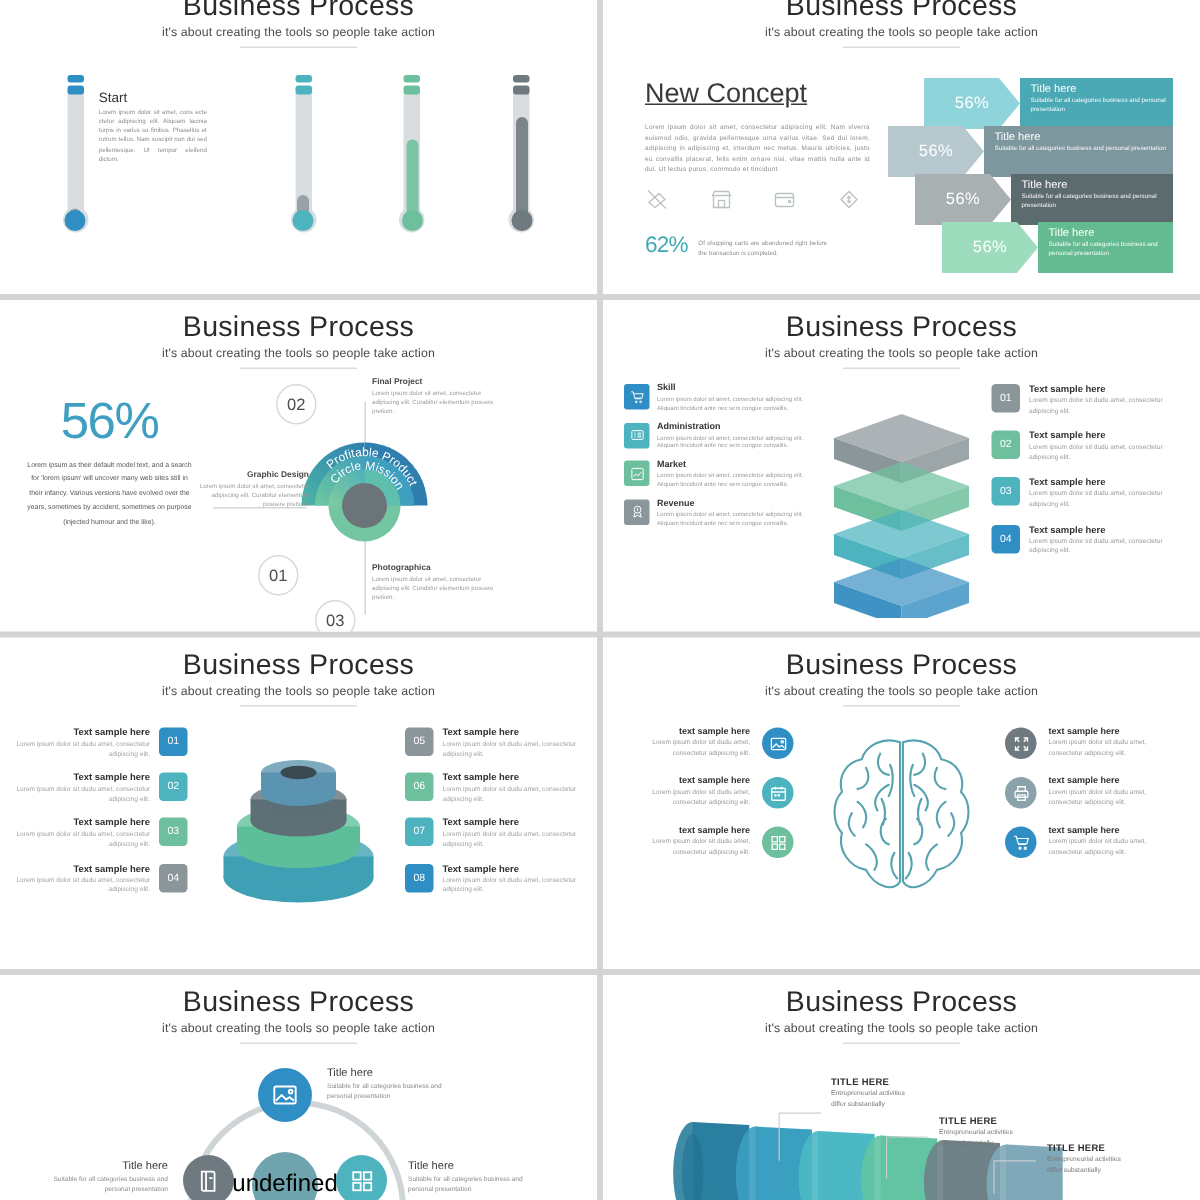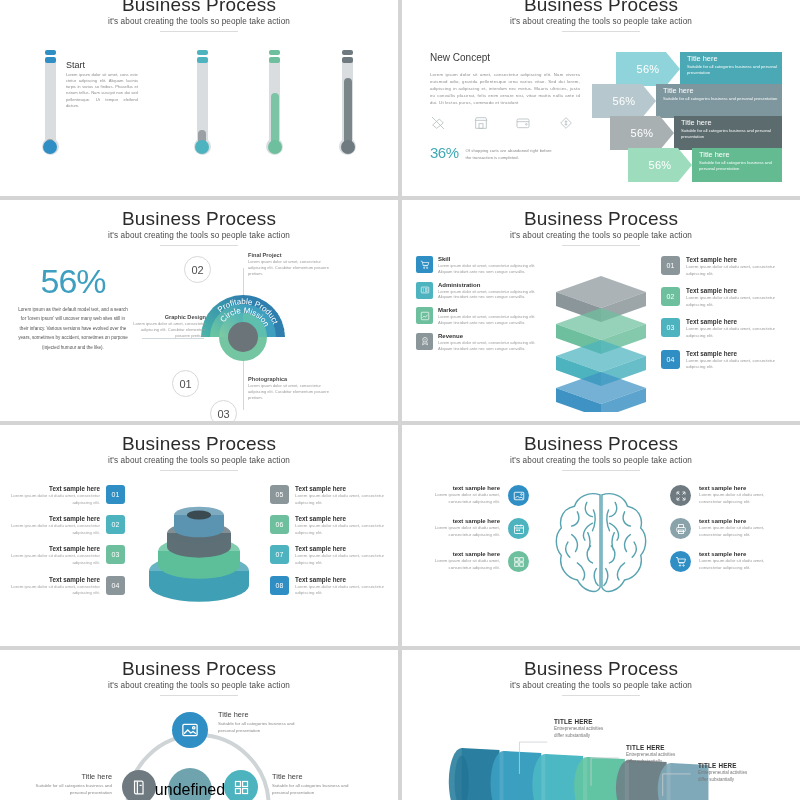--- a/index.html
+++ b/index.html
@@ -60,21 +60,21 @@
   .thermo .bulbfill{position:absolute;left:1.5px;top:89.5px;width:14px;height:14px;border-radius:50%;}
   .thermo .cap1{position:absolute;left:3px;top:0px;width:11px;height:5px;border-radius:2px;}
   .thermo .cap2{position:absolute;left:3px;top:7px;width:11px;height:6px;border-radius:2px;}
   .thermo-txt{margin-left:7px;width:72px;}
   .thermo-txt h4{margin:10px 0 2px 0;font-size:9px;font-weight:400;color:#333;}
   .thermo-txt p{margin:0;font-size:4.1px;line-height:1.5;color:#8d8d8d;text-align:justify;}
 
   
   .nc-wrap{display:flex;padding:6px 10px 0 28px;}
   .nc-left{width:150px;padding-top:14px;}
-  .nc-left h3{margin:0 0 8px 0;font-size:10px;font-weight:400;color:#3a3a3a;}
+  .nc-left h3{margin:0 0 8px 0;font-size:18px;font-weight:400;color:#3a3a3a;text-decoration:underline;}
   .nc-left p.body{margin:0;font-size:4.3px;line-height:1.65;color:#8b8b8b;text-align:justify;letter-spacing:.2px;}
   .nc-icons{display:flex;justify-content:space-between;margin:9px 6px 0 0;}
   .nc-icons svg{width:16px;height:16px;}
   .nc-stat{display:flex;align-items:flex-start;margin-top:9px;}
   .nc-stat .big{font-size:15px;color:#3fa9b4;font-weight:400;letter-spacing:-.5px;}
   .nc-stat .cap{margin-left:7px;font-size:4.2px;line-height:1.6;color:#8b8b8b;text-align:justify;width:86px;padding-top:4px;}
   .arrows{position:relative;width:200px;height:160px;margin-left:2px;margin-top:-4px;}
   .arrow-row{position:absolute;height:34px;display:flex;align-items:stretch;}
   .arrow-head{
     width:64px;color:#fff;display:flex;align-items:center;justify-content:center;
@@ -238,21 +238,21 @@
                 <rect x="3" y="6" width="18" height="13" rx="2"></rect>
                 <path d="M3 10 H21"></path>
                 <circle cx="17" cy="14" r="1.2"></circle>
               </svg></span>
           <span><svg viewBox="0 0 24 24" fill="none" stroke="#b9c1c4" stroke-width="1.3">
                 <path d="M4 12 L12 4 L20 12 L12 20 Z"></path>
                 <path d="M12 8 v8 M10 10 h4 M10 14 h4"></path>
               </svg></span>
         </div>
         <div class="nc-stat">
-          <span class="big">36%</span>
+          <span class="big">62%</span>
           <span class="cap">Of shopping carts are abandoned right before the transaction is completed.</span>
         </div>
       </div>
       <div class="arrows" id="s2arrows">
           <div class="arrow-row" style="left: 34px; top: 18px; width: 166px;">
             <div class="arrow-head" style="background:#8ed4da">56%</div>
             <div class="arrow-body" style="background:#4aa9b4">
               <div class="t">Title here</div>
               <div class="d">Suitable for all categories business and personal presentation</div>
             </div>

